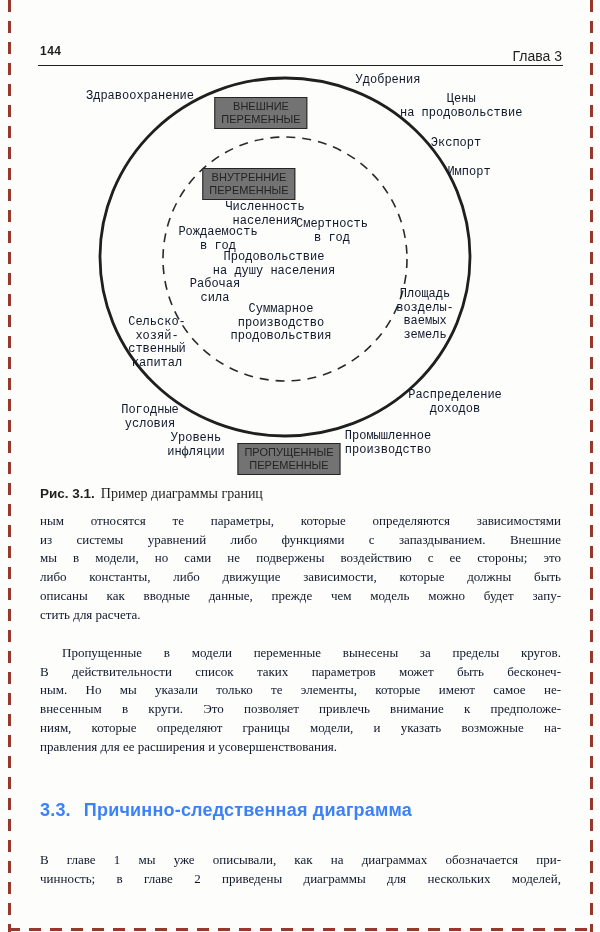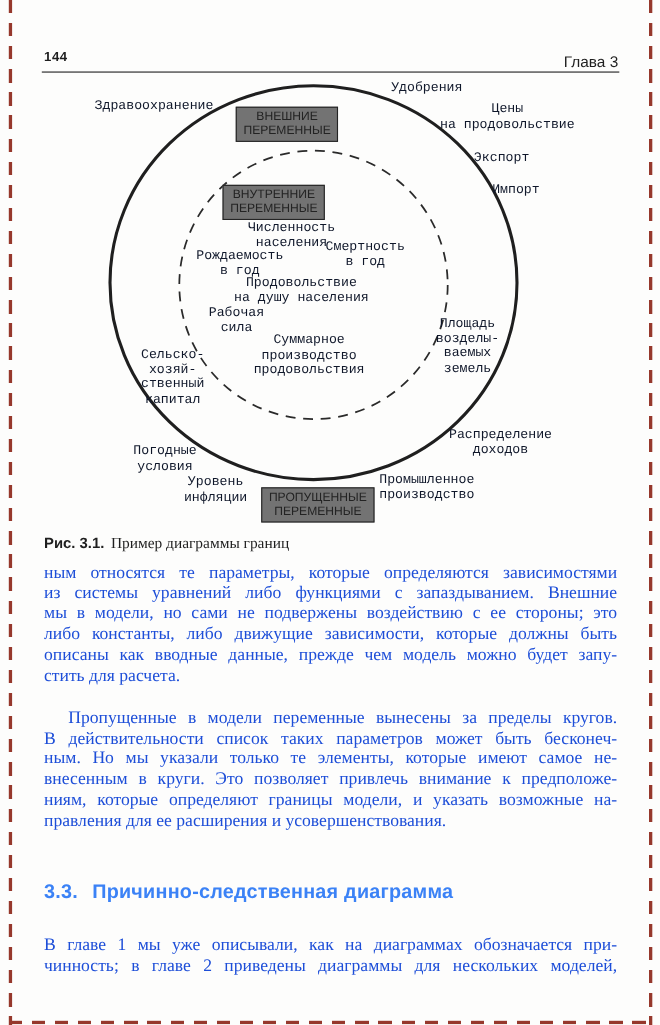--- a/index.html
+++ b/index.html
@@ -49,21 +49,21 @@
     font-size:11px; line-height:12.5px; color:#232323;
     border:1.4px solid #242424; padding:2px 6px 3px 6px; background:#737373;
   }
   
   .caption { position:absolute; left:40px; top:486px; font-size:14px; }
   .caption .cap-label { font-family:"Liberation Sans", sans-serif;
     font-weight:bold; font-size:13.5px; margin-right:6px; }
   
   .para {
     position:absolute; left:40px; width:521px;
-    font-size:16px; line-height:18.7px; color:#1d4ed8;
+    font-size:13px; line-height:18.7px; color:#0f172a;
   }
   .para .tl { text-align:justify; text-align-last:justify; }
   .para:not(.cont) .tl:last-child { text-align-last:left; }
   .para.indent .tl:first-child { text-indent:22px; }
   
   .sechead {
     position:absolute; left:40px; top:800px;
     font-family:"Liberation Sans", sans-serif;
     font-size:18px; font-weight:bold; color:#3b82f6; letter-spacing:0.2px;
   }

